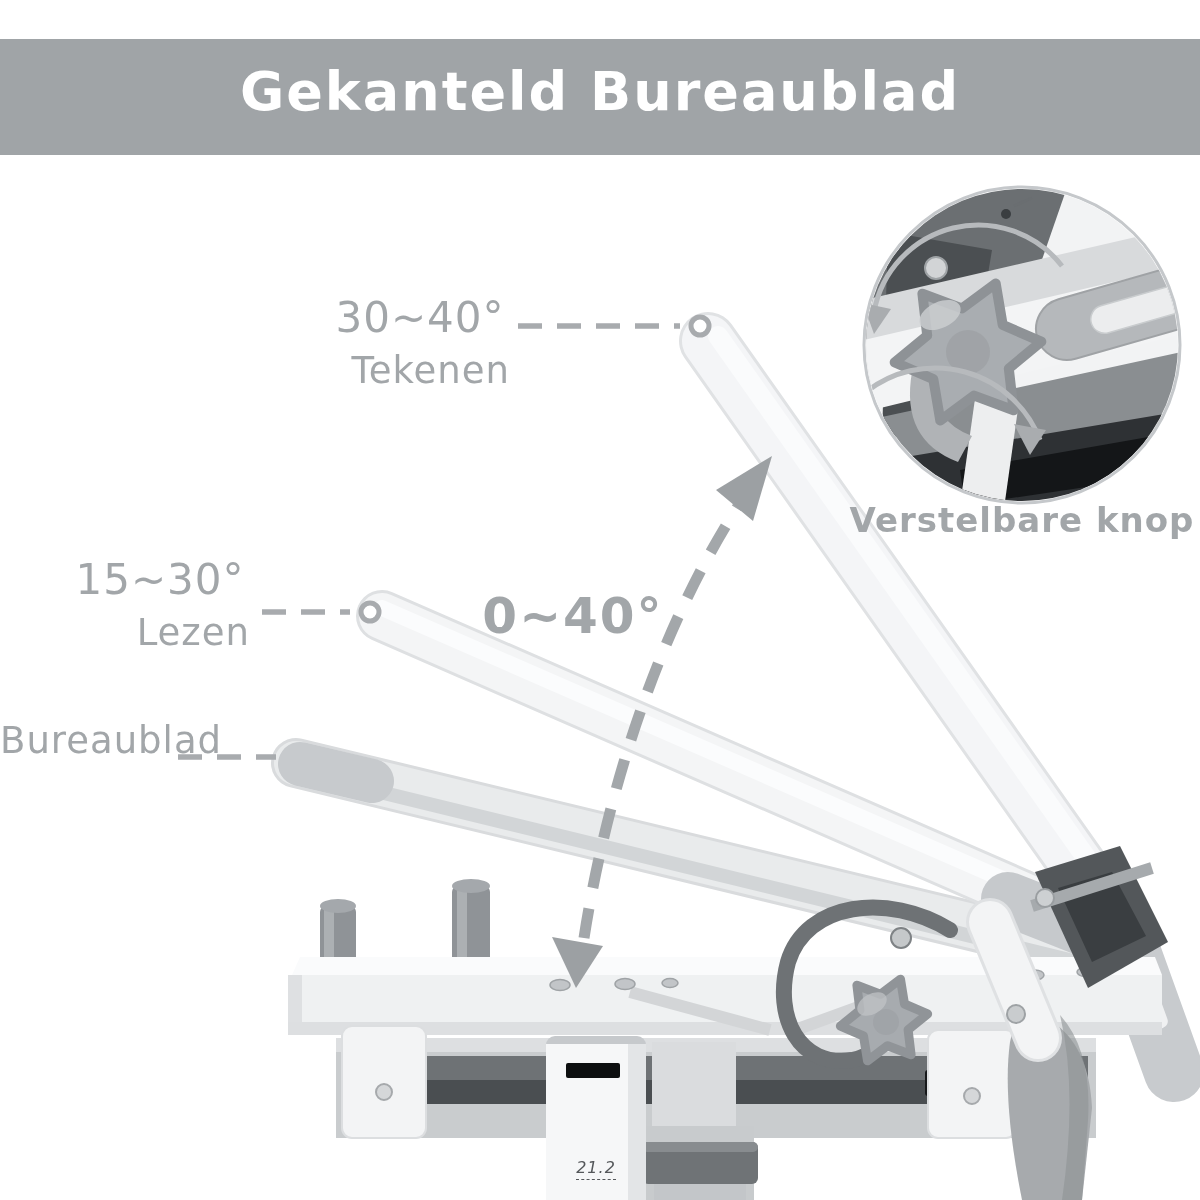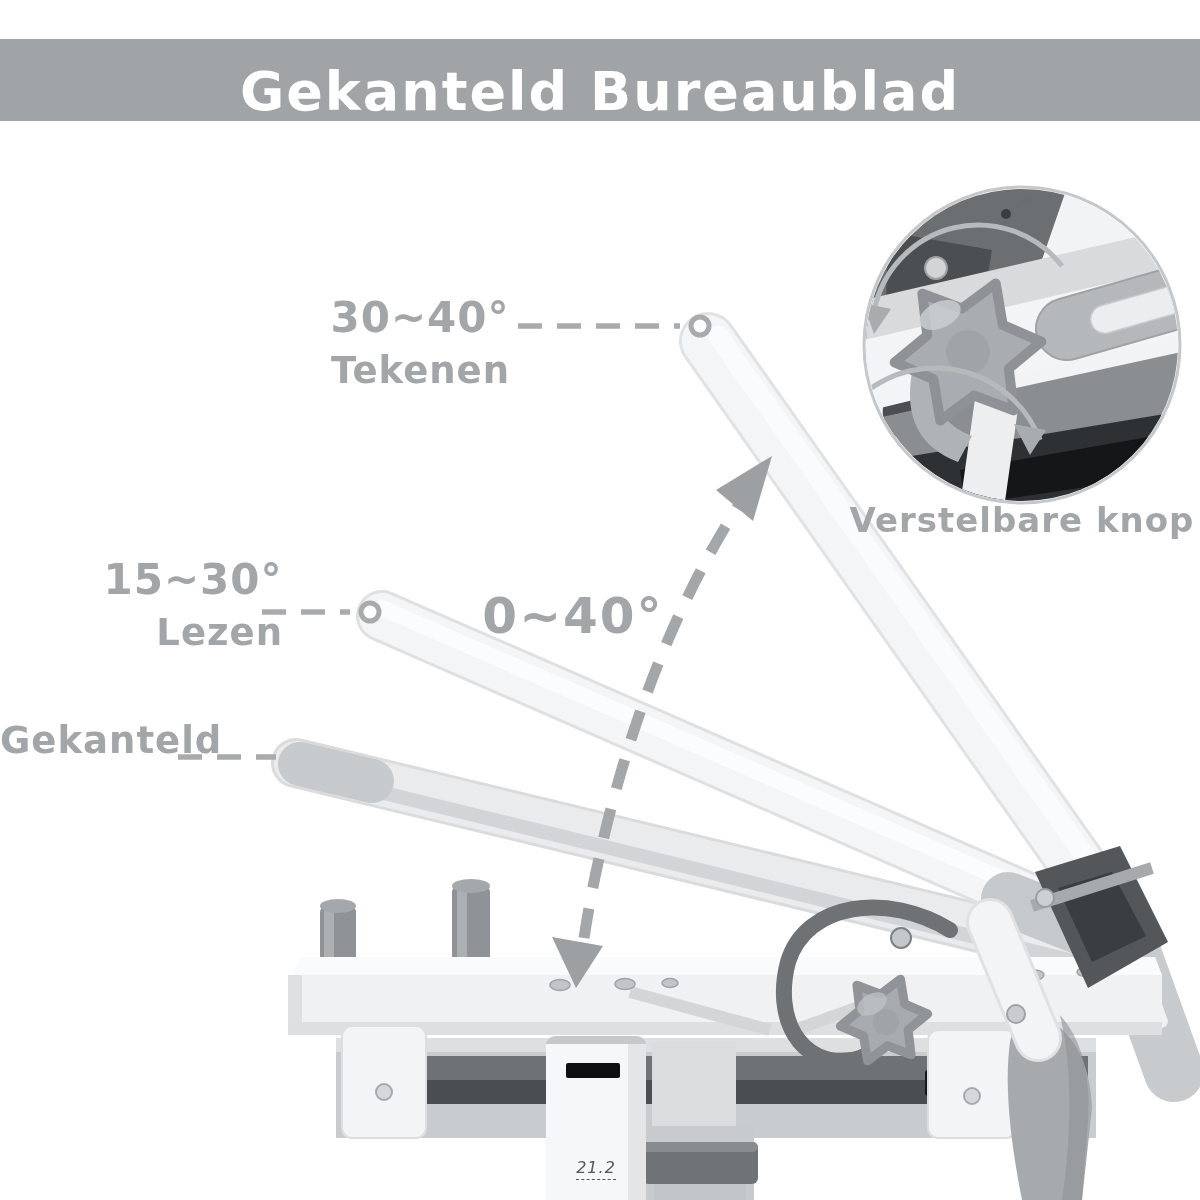--- a/index.html
+++ b/index.html
@@ -1,30 +1,30 @@
 <!DOCTYPE html>
 <html><head>
 <meta charset="utf-8">
 <style>
   html,body{margin:0;padding:0;}
   body{
     width:1200px;height:1200px;position:relative;background:#ffffff;
     font-family:"DejaVu Sans","Liberation Sans",sans-serif;overflow:hidden;
   }
   #banner{
-    position:absolute;left:0;top:39px;width:1200px;height:82px;
+    position:absolute;left:0;top:39px;width:1200px;height:116px;
     background:#A0A4A7;z-index:3;text-align:center;
   }
   #banner .title{
     display:block;line-height:106px;color:#ffffff;font-size:54px;
     font-weight:bold;letter-spacing:2px;white-space:nowrap;
   }
   #scene{position:absolute;left:0;top:0;width:1200px;height:1200px;z-index:1;}
   .lbl{
-    position:absolute;text-align:center;font-weight:bold;color:#A2A6A9;
+    position:absolute;text-align:center;font-weight:normal;color:#A2A6A9;
     z-index:2;line-height:1.05;
   }
   .lbl .angle{font-size:42px;letter-spacing:1px;}
   .lbl .act{font-size:37px;margin-top:12px;letter-spacing:1px;text-align:right;}
   #range-label{
     position:absolute;left:478px;top:544px;width:190px;text-align:center;
     font-size:50px;font-weight:bold;color:#A2A6A9;z-index:2;letter-spacing:2px;margin-top:43px;
   }
   #knob-label{
     position:absolute;left:842px;top:500px;width:360px;text-align:center;
@@ -176,25 +176,25 @@
     <path d="M 584,938 C 602,822 648,638 750,488" fill="none" stroke="#A3A7AA" stroke-width="11" stroke-dasharray="30 21"></path>
     <polygon points="772,456 716,490 753,521" fill="#9CA0A3"></polygon>
     <polygon points="576,988 552,937 603,946" fill="#9CA0A3"></polygon>
   </g>
 </svg>
 
 <div class="lbl" style="left:330px;top:296px;width:180px;">
   <div class="angle">30~40°</div>
   <div class="act">Tekenen</div>
 </div>
-<div class="lbl" style="left:70px;top:558px;width:180px;margin-left:33px;">
+<div class="lbl" style="left:70px;top:558px;width:180px;">
   <div class="angle">15~30°</div>
   <div class="act">Lezen</div>
 </div>
 <div class="lbl" style="left:0px;top:710px;width:200px;">
-  <div class="act">Gekanteld</div>
+  <div class="act">Bureaublad</div>
 </div>
 
 <div id="range-label">0~40°</div>
 <div id="knob-label">Verstelbare knop</div>
 <div id="height-label">
   <span>21.2</span>
 </div>
 
 </body></html>

